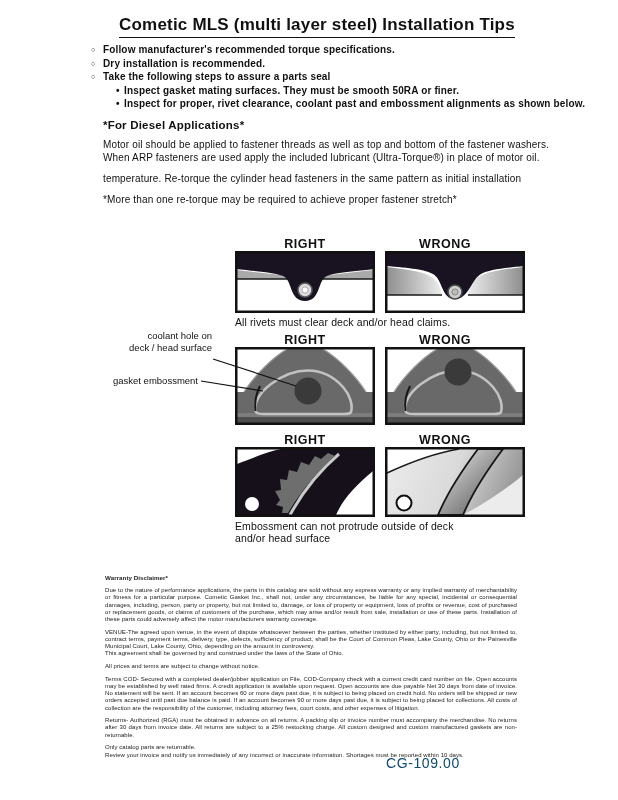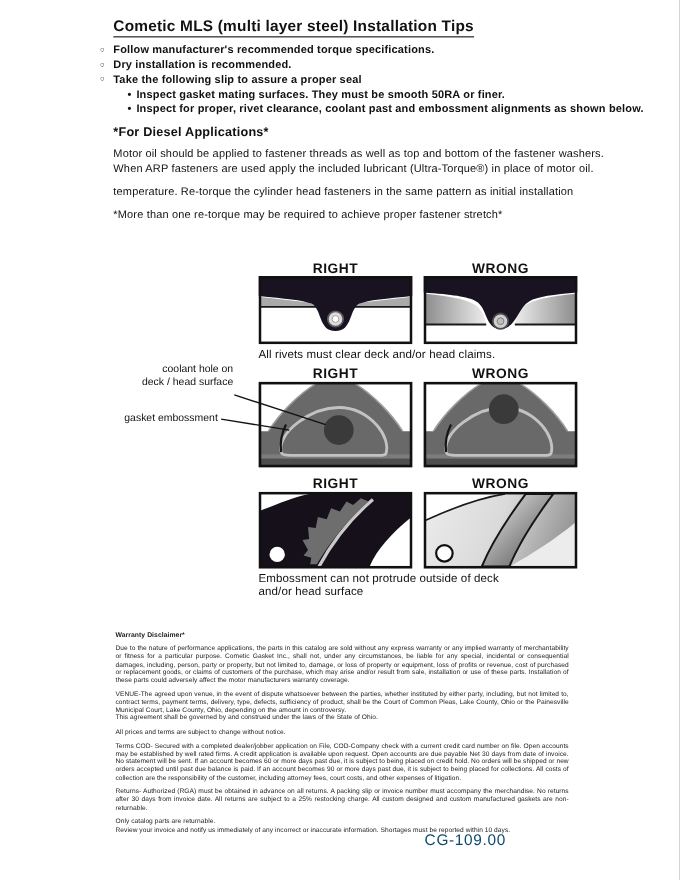--- a/index.html
+++ b/index.html
@@ -1,36 +1,36 @@
 <!DOCTYPE html>
 <html><head>
 <meta charset="utf-8">
 <style>
   html,body{margin:0;padding:0;background:#888;}
   .page{position:relative;width:618px;height:800px;background:#fff;overflow:hidden;
         font-family:"Liberation Sans", sans-serif;color:#111;}
   
   .main{position:absolute;left:103px;top:15px;width:432px;}
-  .title{display:inline-block;font-size:14px;font-weight:bold;letter-spacing:.2px;
-         border-bottom:1.6px solid #111;padding-bottom:2px;white-space:nowrap;}
+  .title{display:inline-block;font-size:17px;font-weight:bold;letter-spacing:.2px;
+         border-bottom:1.6px solid #111;padding-bottom:2px;white-space:nowrap;margin-left:16px;}
   .bullets{margin-top:5px;margin-left:-13px;}
   .b{position:relative;padding-left:13px;font-size:10px;line-height:13.5px;
      letter-spacing:.15px;white-space:nowrap;font-weight:bold;}
   .mk{position:absolute;left:1px;top:0;}
   .mk.o::before{content:"\25CB";font-size:7px;position:relative;top:-1px;}
   .mk.d::before{content:"\2022";font-size:10px;}
   .subs{margin-left:25px;}
   .subs .b{padding-left:9px;}
   .h2{font-size:11.5px;font-weight:bold;margin-top:8px;letter-spacing:.2px;}
   .para{margin-top:7px;}
   .pl{font-size:10px;line-height:13.8px;letter-spacing:.15px;white-space:nowrap;}
   .note{margin-top:8px;font-size:10px;letter-spacing:.15px;white-space:nowrap;}
   
   .fig{position:absolute;left:235px;width:300px;}
-  .fig-h{display:flex;gap:10px;height:14px;}
+  .fig-h{display:flex;height:14px;}
   .fh{width:140px;text-align:center;font-size:12.5px;font-weight:bold;letter-spacing:.5px;}
   .fig-p{display:flex;gap:10px;}
   .fig-c{font-size:10.5px;letter-spacing:.1px;margin-top:3px;line-height:12px;white-space:nowrap;}
   
   .ann{position:absolute;font-size:9.5px;line-height:11.5px;color:#111;text-align:right;white-space:nowrap;}
   .ann1{right:406px;top:330px;}
   .ann2{right:420px;top:375px;margin-left:44px;}
   .leaders{position:absolute;left:0;top:0;pointer-events:none;}
   
   .legal{position:absolute;left:105px;top:574px;width:412px;font-size:6px;
@@ -43,21 +43,21 @@
 </head>
 <body>
 
 <div class="page">
 
   <div class="main">
     <div class="title">Cometic MLS (multi layer steel) Installation Tips</div>
     <div class="bullets">
       <div class="b"><span class="mk o"></span><span>Follow manufacturer's recommended torque specifications.</span></div>
       <div class="b"><span class="mk o"></span><span>Dry installation is recommended.</span></div>
-      <div class="b"><span class="mk o"></span><span>Take the following slip to assure a proper seal</span></div>
+      <div class="b"><span class="mk o"></span><span>Take the following steps to assure a parts seal</span></div>
       <div class="subs">
         <div class="b"><span class="mk d"></span><span>Inspect gasket mating surfaces.  They must be smooth 50RA or finer.</span></div>
         <div class="b"><span class="mk d"></span><span>Inspect for proper, rivet clearance, coolant past and embossment alignments as shown below.</span></div>
       </div>
     </div>
     <div class="h2">*For Diesel Applications*</div>
     <div class="para">
       <div class="pl">Motor oil should be applied to fastener threads as well as top and bottom of the fastener washers.</div>
       <div class="pl">When ARP fasteners are used apply the included lubricant (Ultra-Torque®) in place of motor oil.</div>
     </div>

